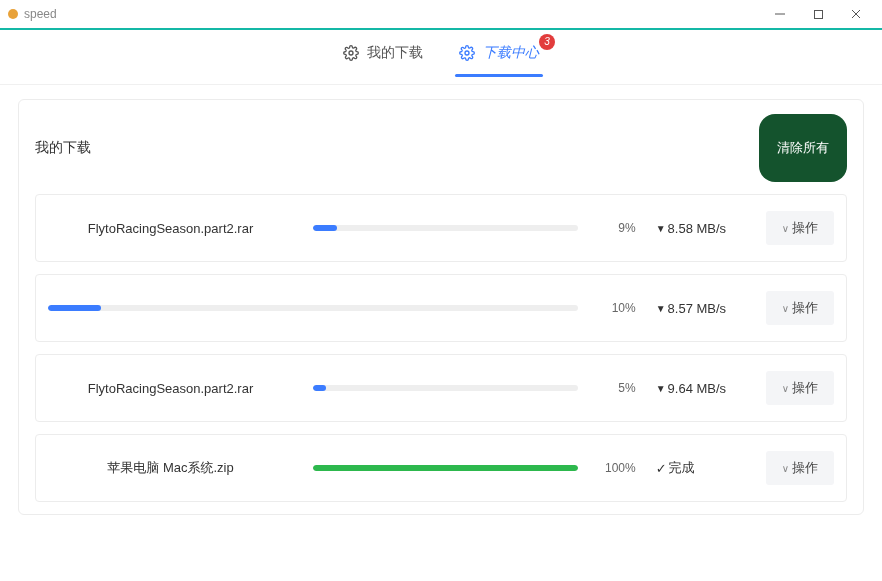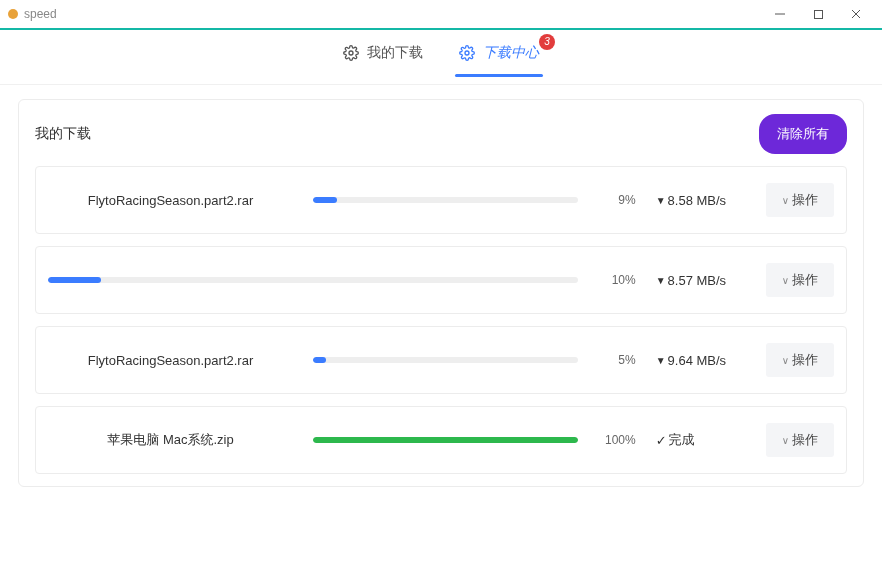--- a/index.html
+++ b/index.html
@@ -94,25 +94,25 @@
       padding: 14px 16px 0 16px;
     }
     .panel-header {
       display: flex;
       align-items: center;
       justify-content: space-between;
       padding-bottom: 12px;
     }
     .panel-title { font-size: 14px; }
     .clear-btn {
-      background: #6d28d9;
+      background: #14532d;
       color: #fff;
       border: none;
       border-radius: 16px;
-      padding: 11px 18px;
+      padding: 25px 18px;
       font-size: 13px;
       cursor: pointer;
     }
     .dl-row {
       display: flex;
       align-items: center;
       border: 1px solid #ececec;
       border-radius: 4px;
       padding: 16px 12px;
       margin-bottom: 12px;

